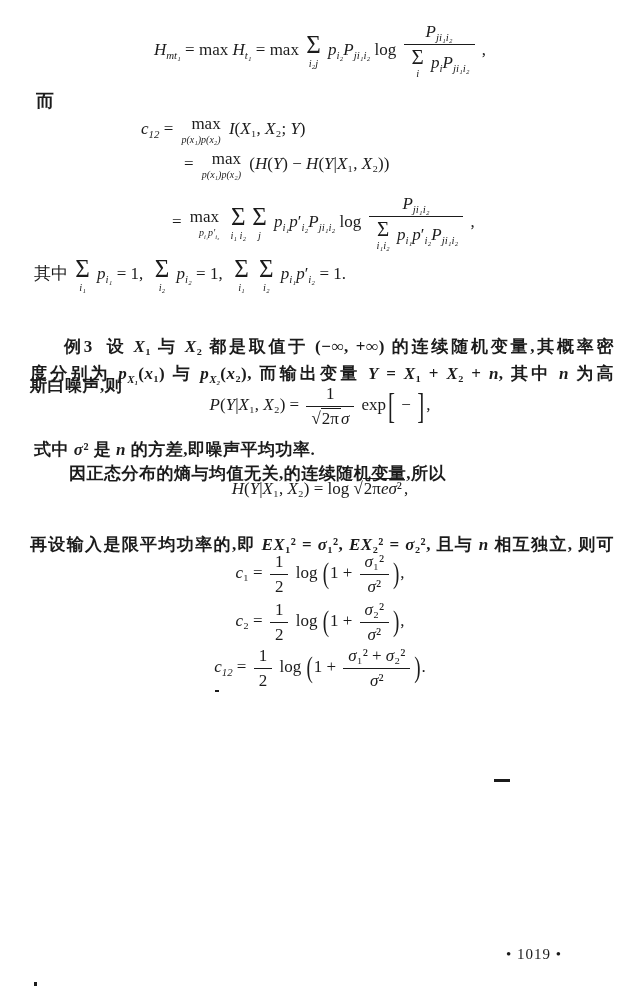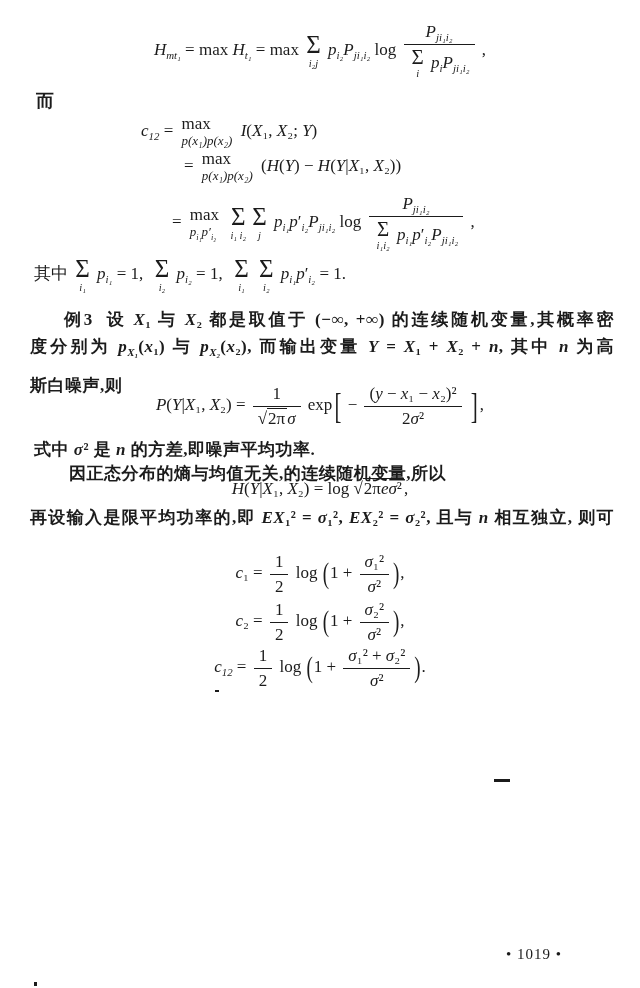--- a/index.html
+++ b/index.html
@@ -8,37 +8,37 @@
     position:relative;
     width:640px;height:988px;
     background:#ffffff;
     color:#1b1b1b;
     font-family:"Liberation Serif","DejaVu Serif",serif;
     overflow:hidden;
   }
   .blk{position:absolute;font-size:17px;line-height:1.25;}
   .center{left:0;width:640px;text-align:center;}
   .cjk{font-weight:600;letter-spacing:0.5px;line-height:27px;white-space:nowrap;}
-  .just{white-space:normal;text-align:justify;text-align-last:justify;}
+  .just{white-space:normal;text-align:justify;text-align-last:justify;margin-top:27px;}
   .math{white-space:nowrap;}
   .math i{font-style:italic;}
   sub{font-size:64%;font-style:italic;line-height:0;letter-spacing:0;font-family:Liberation Serif, serif;}
   
   .frac{display:inline-block;vertical-align:middle;text-align:center;margin:0 3px;}
   .fn{display:block;border-bottom:1.2px solid #1b1b1b;padding:0 5px 2px;line-height:1.15;}
   .fd{display:block;padding:2px 5px 0;line-height:1.15;}
   
   .sum{display:inline-block;text-align:center;vertical-align:middle;margin:0 3px;}
   .sig{display:block;font-size:25px;line-height:1.02;font-style:normal;}
   .lim{display:block;font-size:10.5px;line-height:1.15;font-style:italic;}
   .sum.sm .sig{font-size:21px;}
   
-  .uop{display:inline-block;text-align:left;vertical-align:middle;margin:0 4px;}
+  .uop{display:inline-block;text-align:right;vertical-align:middle;margin:0 4px;}
   .op{display:block;line-height:1.1;font-style:normal;}
-  .uop .lim{font-size:13px;}
+  .uop .lim{font-size:10px;}
   
   .bigp{display:inline-block;transform:scaleY(1.55);vertical-align:middle;font-size:19px;margin:0 1px;}
   .bigb{display:inline-block;transform:scaleY(1.75);vertical-align:middle;font-size:21px;margin:0 2px;}
   
   .rad{border-top:1.2px solid #1b1b1b;padding:0 2px 0 1px;}
   .artifact{position:absolute;background:#1b1b1b;}
   .pagenum{position:absolute;font-weight:normal;font-size:15px;letter-spacing:1px;white-space:nowrap;}
 </style>
 </head>
 <body>
@@ -56,21 +56,21 @@
   <div class="blk math" style="left:172px;top:194px;">= <span class="uop"><span class="op">max</span><span class="lim">p<sub>i₁</sub>p′<sub>i₂</sub></span></span> <span class="sum"><span class="sig">Σ</span><span class="lim">i₁ i₂</span></span><span class="sum"><span class="sig">Σ</span><span class="lim">j</span></span> <i>p</i><sub>i₁</sub><i>p</i>′<sub>i₂</sub><i>P</i><sub>ji₁i₂</sub> log <span class="frac"><span class="fn"><i>P</i><sub>ji₁i₂</sub></span><span class="fd"><span class="sum sm"><span class="sig">Σ</span><span class="lim">i₁i₂</span></span> <i>p</i><sub>i₁</sub><i>p</i>′<sub>i₂</sub><i>P</i><sub>ji₁i₂</sub></span></span> ,</div>
 
   <div class="blk math" style="left:34px;top:256px;font-weight:500;">其中 <span class="sum"><span class="sig">Σ</span><span class="lim">i₁</span></span> <i>p</i><sub>i₁</sub> = 1,&nbsp; <span class="sum"><span class="sig">Σ</span><span class="lim">i₂</span></span> <i>p</i><sub>i₂</sub> = 1,&nbsp; <span class="sum"><span class="sig">Σ</span><span class="lim">i₁</span></span> <span class="sum"><span class="sig">Σ</span><span class="lim">i₂</span></span> <i>p</i><sub>i₁</sub><i>p</i>′<sub>i₂</sub> = 1.</div>
 
   <div class="blk cjk just" style="left:30px;top:306px;width:584px;text-indent:34px;"><b>例3</b>&nbsp;&nbsp;设 <i>X</i>₁ 与 <i>X</i>₂ 都是取值于 (−∞, +∞) 的连续随机变量,其概率密</div>
 
   <div class="blk cjk just" style="left:30px;top:333px;width:584px;">度分别为 <i>p</i><sub>X₁</sub>(<i>x</i>₁) 与 <i>p</i><sub>X₂</sub>(<i>x</i>₂), 而输出变量 <i>Y</i> = <i>X</i>₁ + <i>X</i>₂ + <i>n</i>, 其中 <i>n</i> 为高</div>
 
   <div class="blk cjk" style="left:30px;top:372px;">斯白噪声,则</div>
 
-  <div class="blk math center" style="top:384px;"><i>P</i>(<i>Y</i>|<i>X</i>₁, <i>X</i>₂) = <span class="frac"><span class="fn">1</span><span class="fd">√<span class="rad">2π</span><i>σ</i></span></span> exp<span class="bigb">[</span> − <span class="frac"><span class="fn">(<i>y</i> − <i>x</i>₁ − <i>x</i>₂)²</span><span class="fd">2<i>σ</i>²</span></span> <span class="bigb">]</span>,</div>
+  <div class="blk math center" style="top:384px;"><i>P</i>(<i>Y</i>|<i>X</i>₁, <i>X</i>₂) = <span class="frac"><span class="fn">1</span><span class="fd">√<span class="rad">2π</span><i>σ</i></span></span> exp<span class="bigb">[</span> −  <span class="bigb">]</span>,</div>
 
   <div class="blk cjk" style="left:34px;top:436px;">式中 <i>σ</i>² 是 <i>n</i> 的方差,即噪声平均功率.</div>
 
   <div class="blk cjk" style="left:69px;top:460px;">因正态分布的熵与均值无关,的连续随机变量,所以</div>
 
   <div class="blk math center" style="top:478px;"><i>H</i>(<i>Y</i>|<i>X</i>₁, <i>X</i>₂) = log √<span class="rad">2π<i>e</i><i>σ</i>²</span>,</div>
 
   <div class="blk cjk just" style="left:30px;top:504px;width:584px;">再设输入是限平均功率的,即 <i>EX</i>₁² = <i>σ</i>₁², <i>EX</i>₂² = <i>σ</i>₂², 且与 <i>n</i> 相互独立, 则可</div>
 
 

